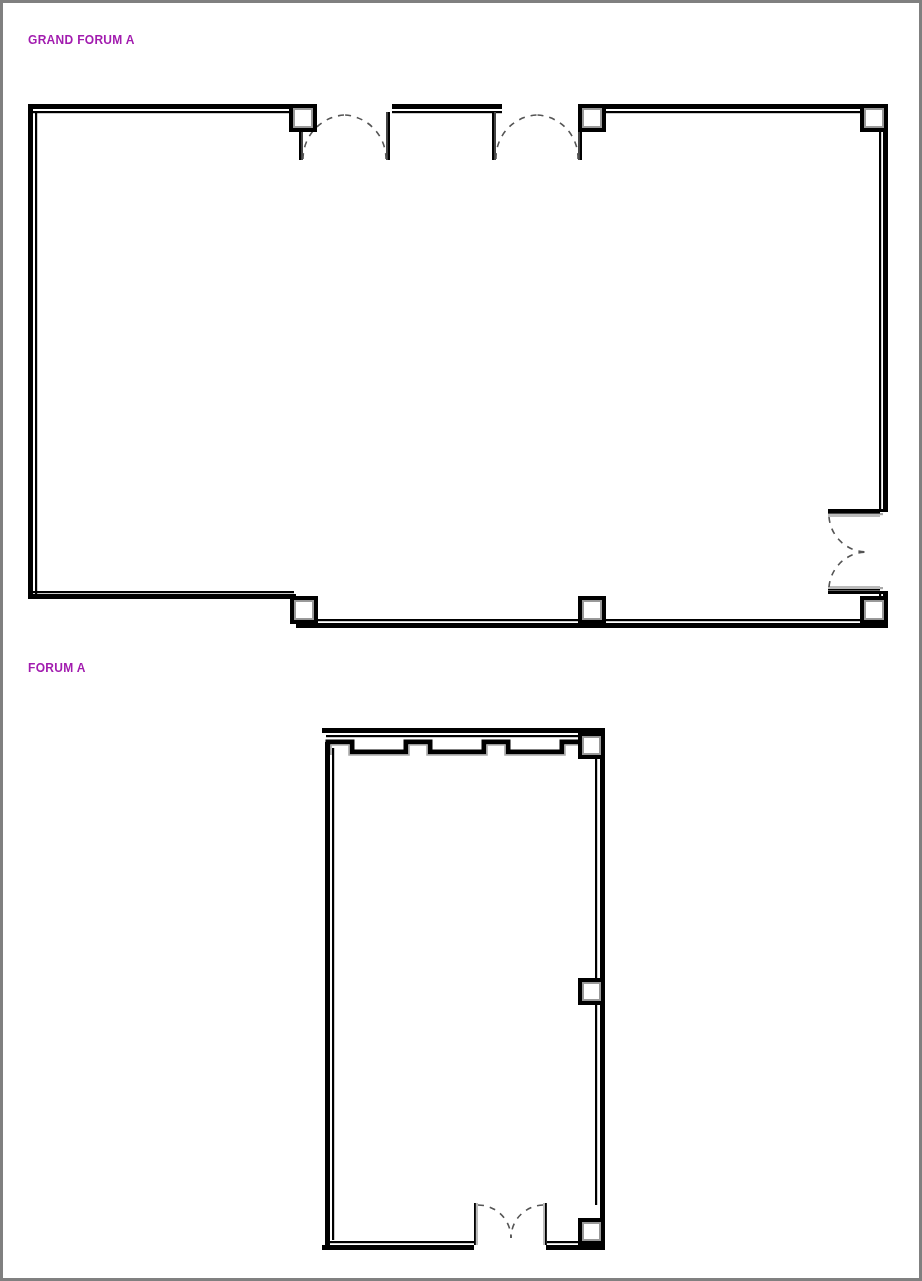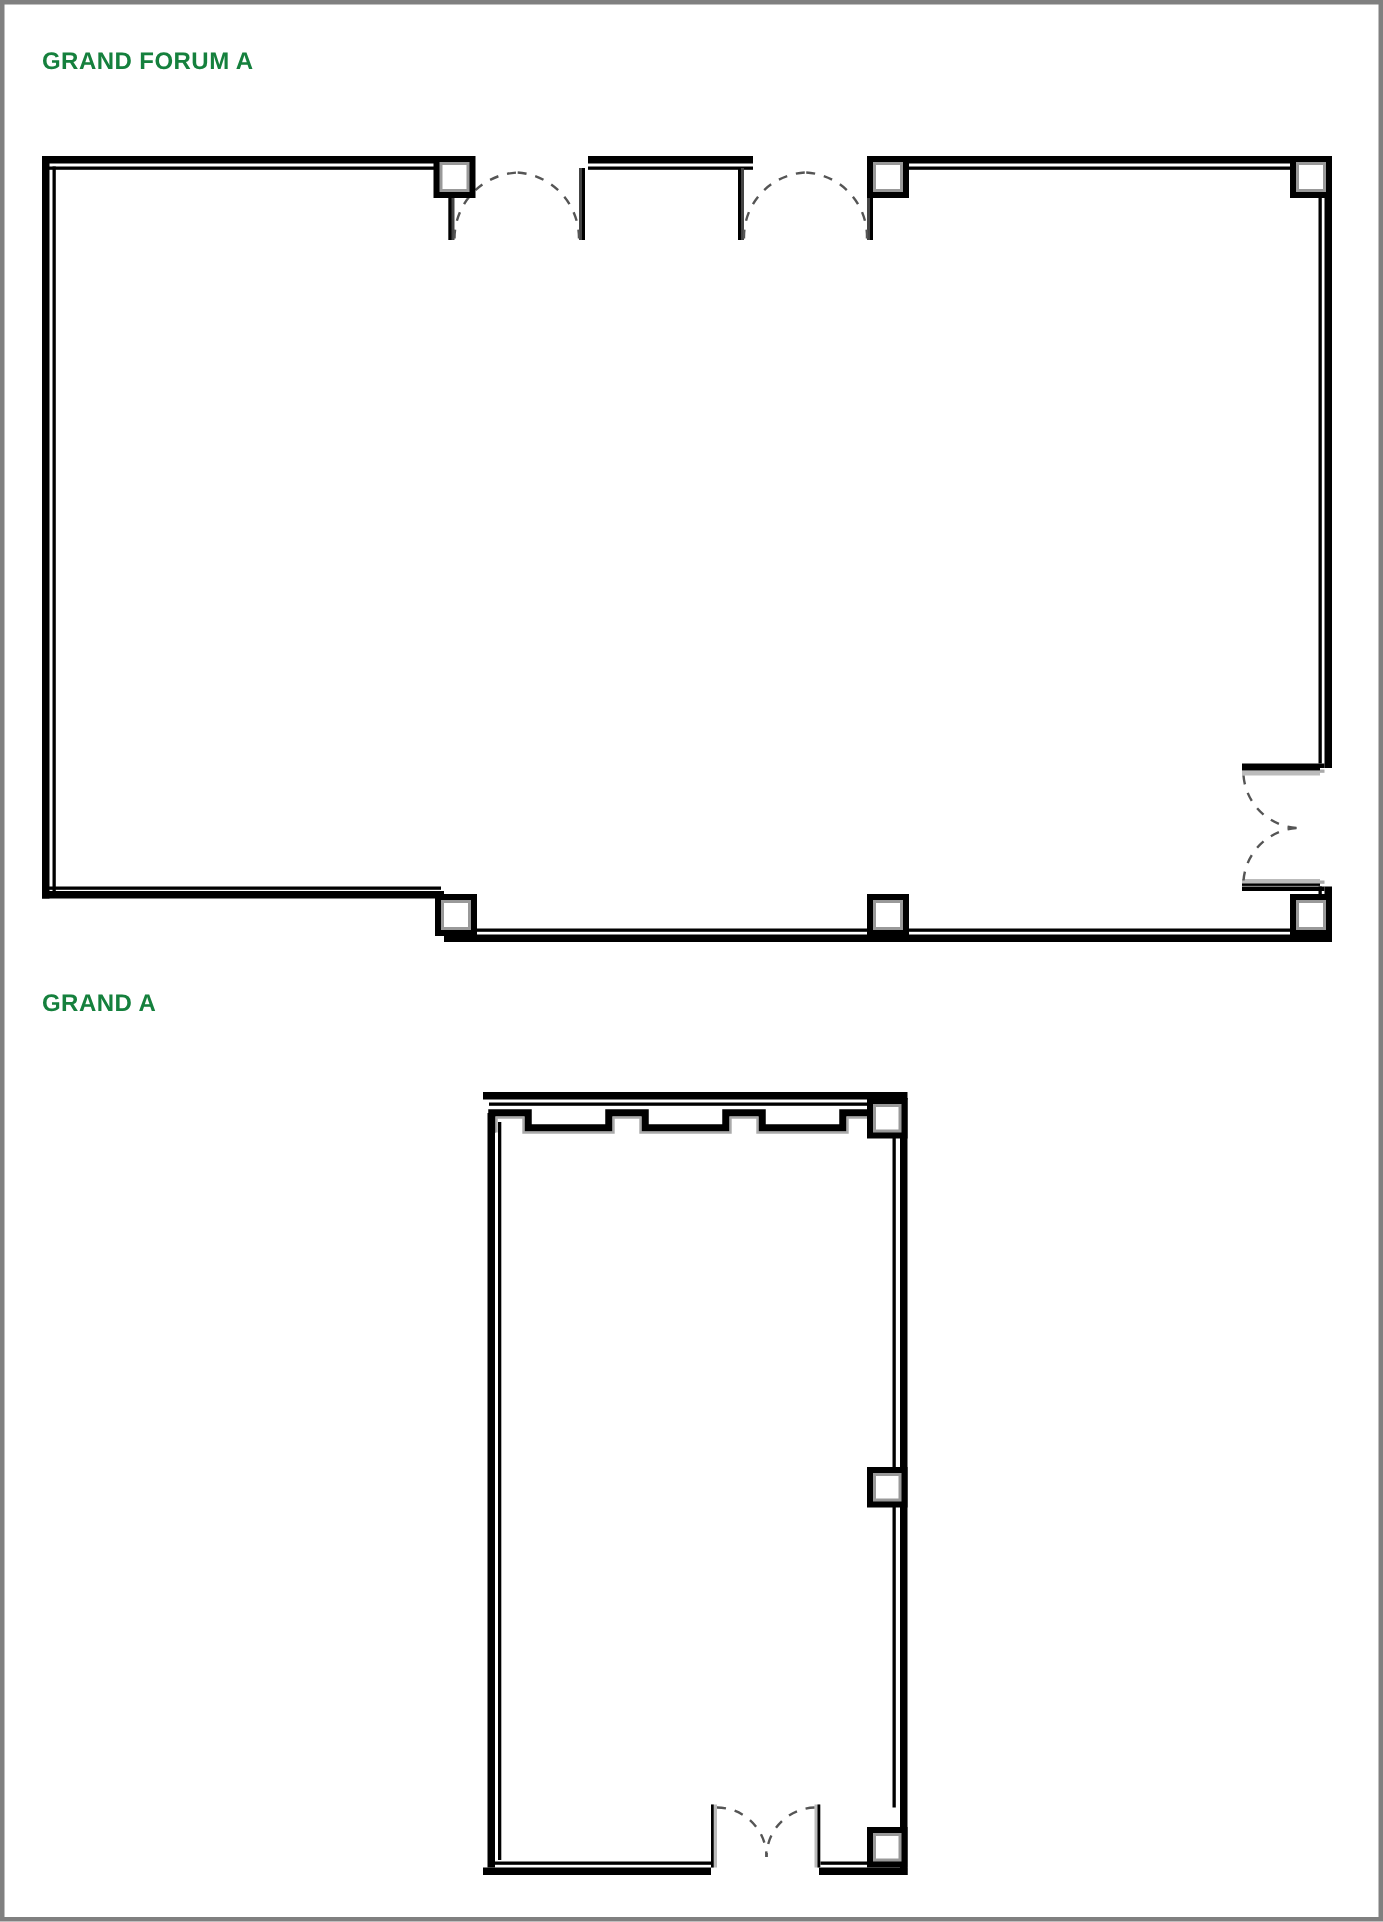--- a/index.html
+++ b/index.html
@@ -28,44 +28,44 @@
     width: 922px;
     height: 1281px;
     box-sizing: border-box;
     border: 3px solid #808080;
     pointer-events: none;
   }
   .room-label {
     position: absolute;
     font-family: "Liberation Sans", sans-serif;
     font-weight: bold;
-    font-size: 16px;
+    font-size: 12px;
     letter-spacing: 0.3px;
-    color: #15803d;
+    color: #a21caf;
     white-space: nowrap;
   }
   #label-grand-forum-a { left: 28px; top: 33px; }
   #label-forum-a { left: 28px; top: 661px; }
   #plan-svg {
     position: absolute;
     left: 0; top: 0;
     width: 922px;
     height: 1281px;
   }
 </style>
 </head>
 <body>
 
 <div id="page">
 
   <div id="page-border"></div>
 
   <div class="room-label" id="label-grand-forum-a">GRAND FORUM A</div>
 
-  <div class="room-label" id="label-forum-a">GRAND A</div>
+  <div class="room-label" id="label-forum-a">FORUM A</div>
 
   <svg id="plan-svg" viewBox="0 0 922 1281" xmlns="http://www.w3.org/2000/svg">
 
     <g>
 
       <g>
         <rect x="28" y="104" width="268" height="5" fill="#000"></rect>
         <rect x="32" y="111" width="264" height="2.2" fill="#000"></rect>
 
         <rect x="392" y="104" width="110" height="5" fill="#000"></rect>

